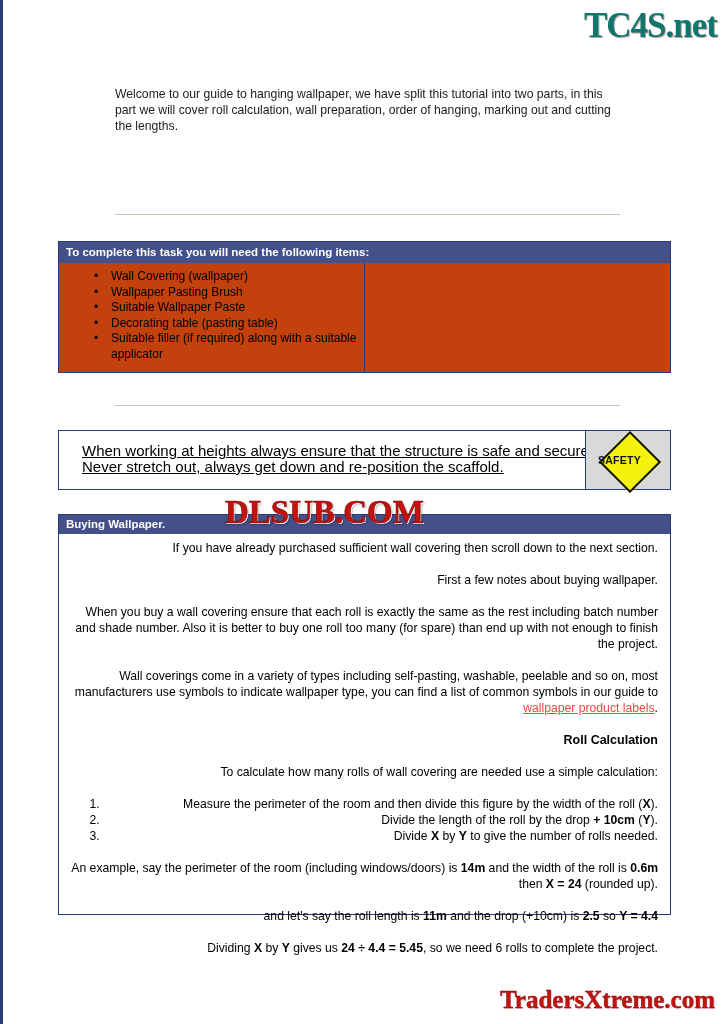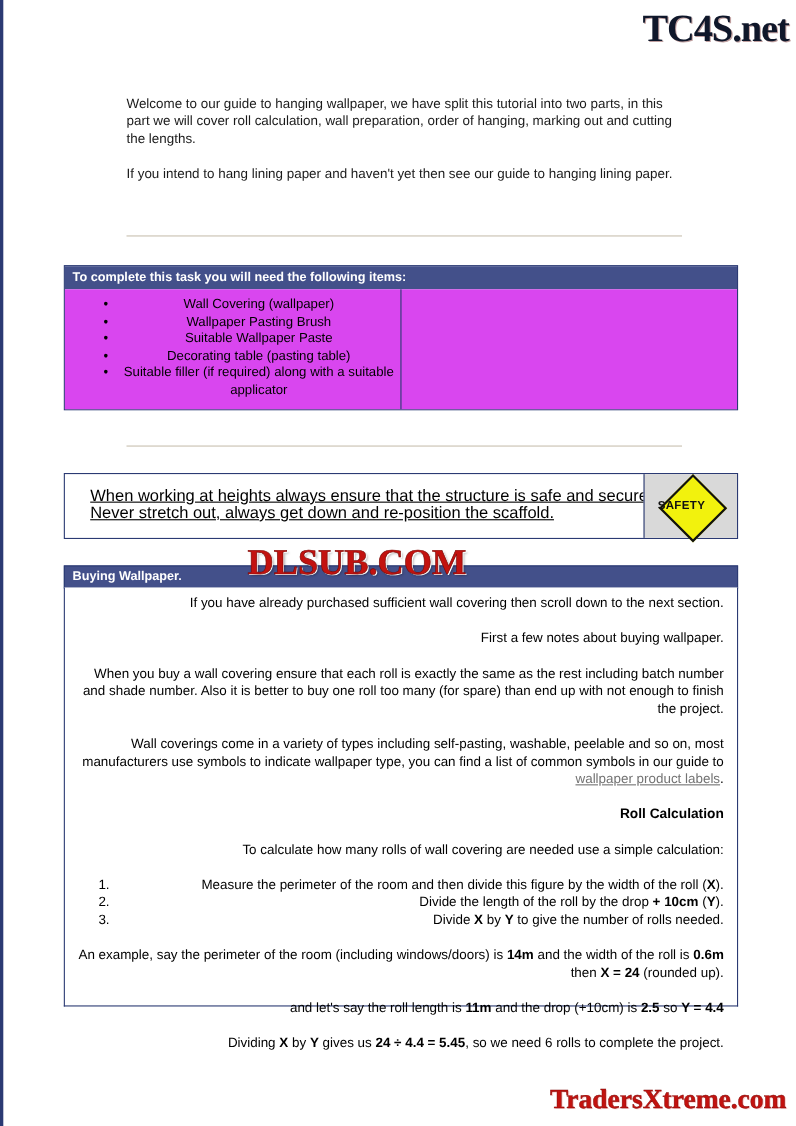--- a/index.html
+++ b/index.html
@@ -23,21 +23,21 @@
     border-left: 3px solid #2b3a73;
   }
   
   .brand-top {
     position: absolute;
     right: 10px;
     top: 6px;
     font-family: "Liberation Serif", serif;
     font-weight: bold;
     font-size: 35px;
-    color: #0f172a;
+    color: #0f766e;
     letter-spacing: -1px;
     text-shadow: 1px 1px 0 #c0a0a0;
   }
   
   .intro {
     position: absolute;
     left: 112px;
     top: 86px;
     width: 505px;
     font-size: 12.2px;
@@ -68,22 +68,21 @@
   .materials .hdr {
     background: #43508a;
     color: #ffffff;
     font-size: 11.5px;
     font-weight: bold;
     padding: 4px 6px 4px 7px;
     line-height: 13px;
   }
   .materials .body {
     display: flex;
-    background: #d946ef;
-    text-align: center;
+    background: #c2410c;
   }
   .materials .col {
     box-sizing: border-box;
     padding: 6px 4px 10px 4px;
     width: 50%;
   }
   .materials .col.left { border-right: 1px solid #2b3a73; }
   .materials ul {
     margin: 0;
     padding-left: 48px;
@@ -198,21 +197,21 @@
   }
   .content ol {
     margin: 0 0 16px 0;
     padding-left: 38px;
   }
   .content ol li {
     margin: 0;
     line-height: 16px;
   }
   .content a {
-    color: #737373;
+    color: #ef4444;
   }
   .content b { font-weight: bold; }
 
   
   .wm-dlsub {
     position: absolute;
     left: 222px;
     top: 494px;
     font-family: "Liberation Serif", serif;
     font-weight: bold;
@@ -236,21 +235,20 @@
 </style>
 </head>
 <body>
 
 <div class="page">
 
   <div class="brand-top">TC4S.net</div>
 
   <div class="intro">
     <p>Welcome to our guide to hanging wallpaper, we have split this tutorial into two parts, in this part we will cover roll calculation, wall preparation, order of hanging, marking out and cutting the lengths.</p>
-    <p>If you intend to hang lining paper and haven't yet then see our guide to hanging lining paper.</p>
   </div>
 
   <div class="rule r1"></div>
 
   <div class="materials">
     <div class="hdr">To complete this task you will need the following items:</div>
     <div class="body">
       <div class="col left">
         <ul>
           <li>Wall Covering (wallpaper)</li>

